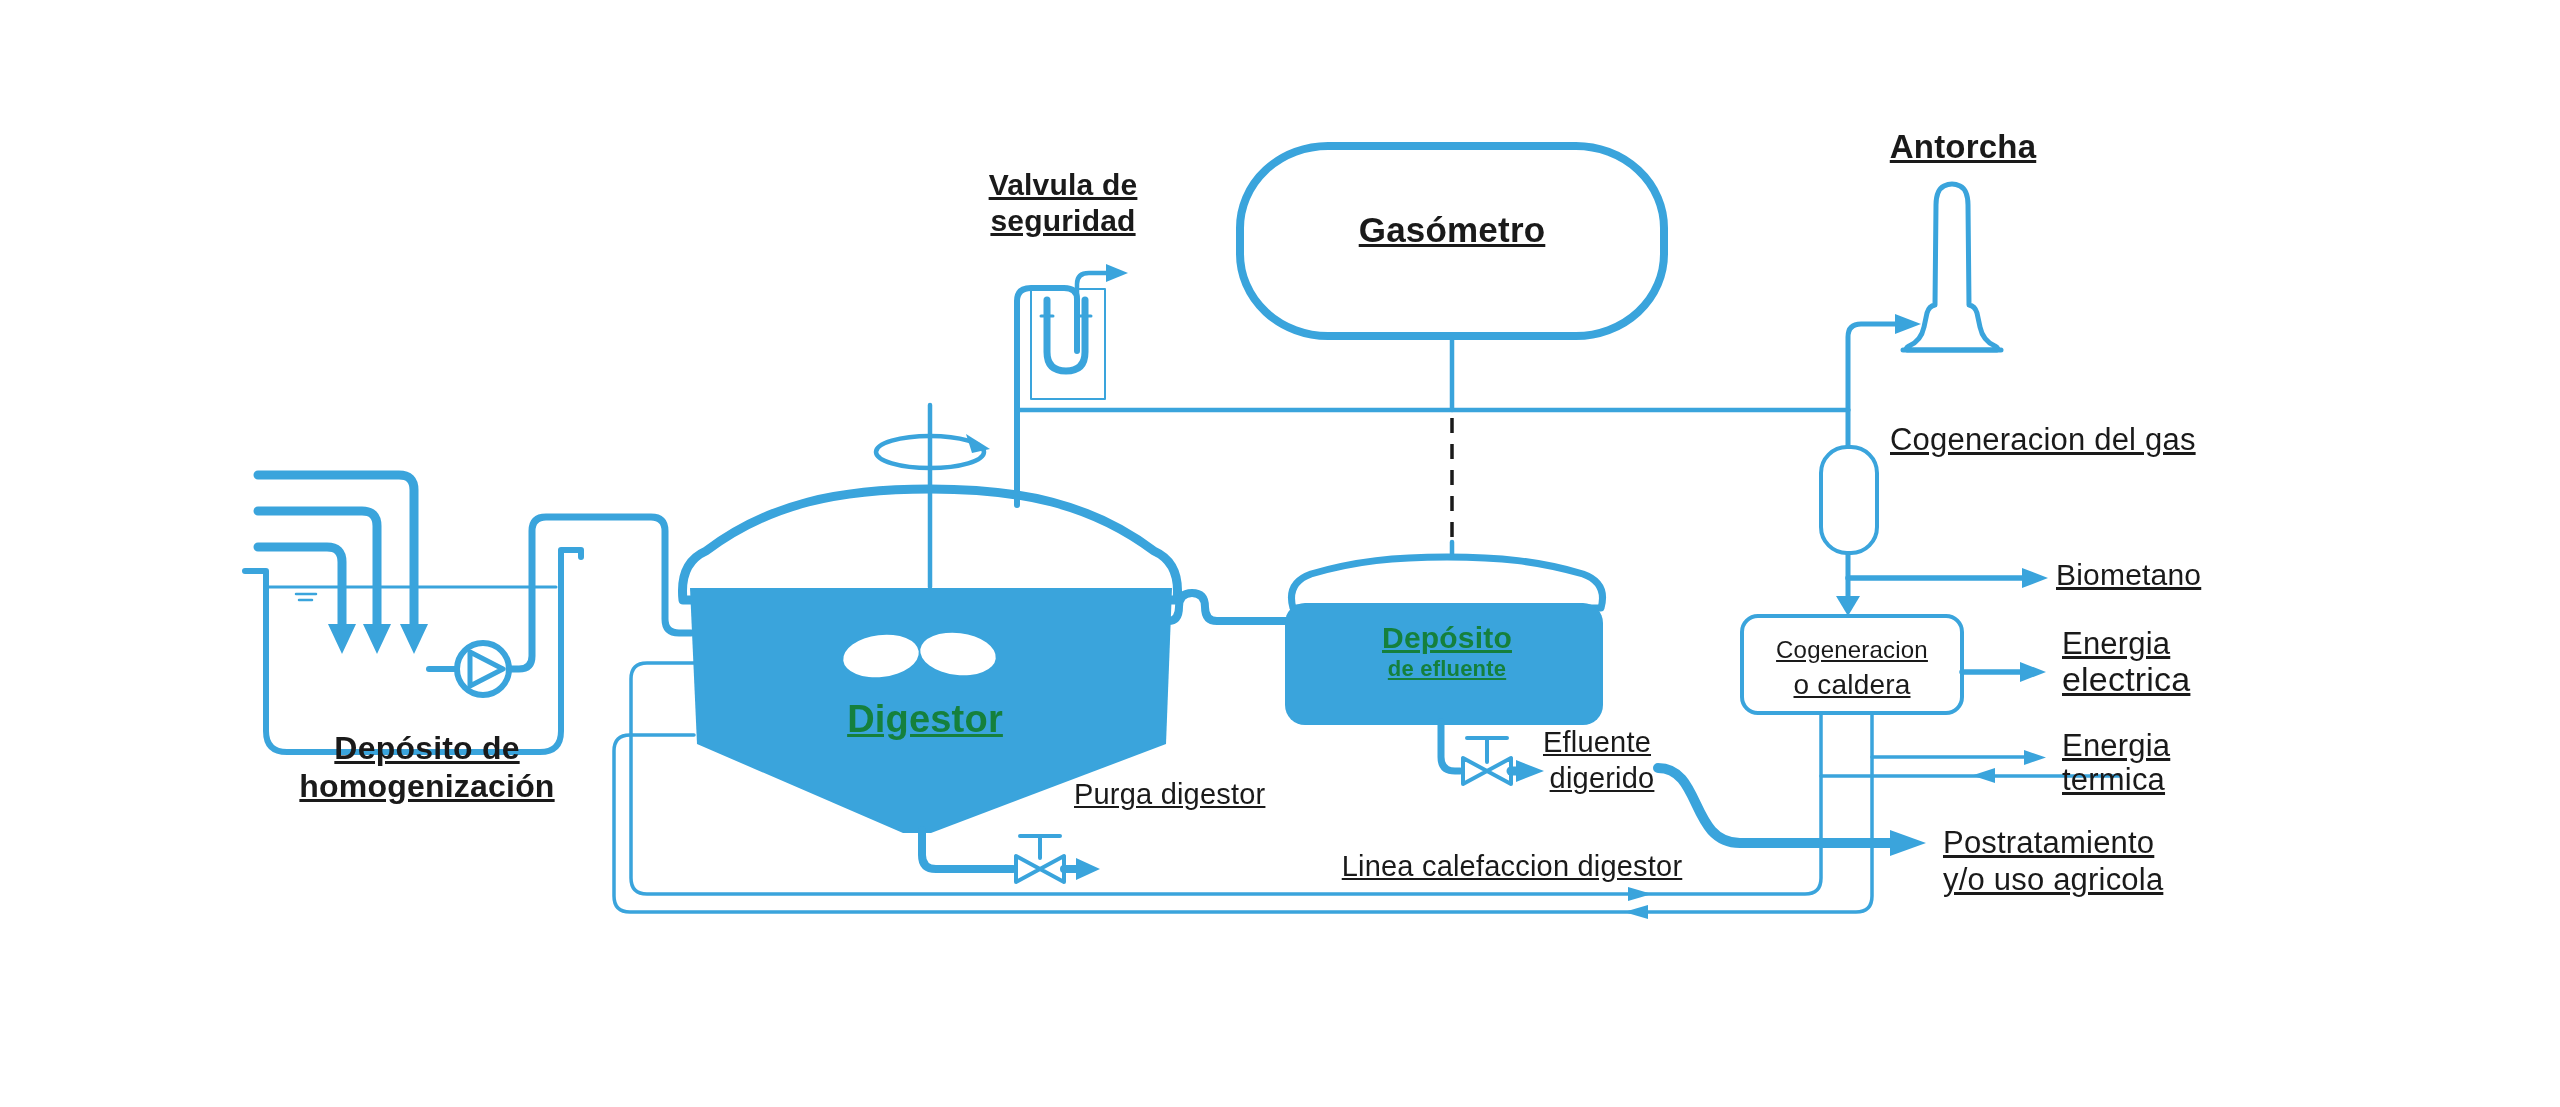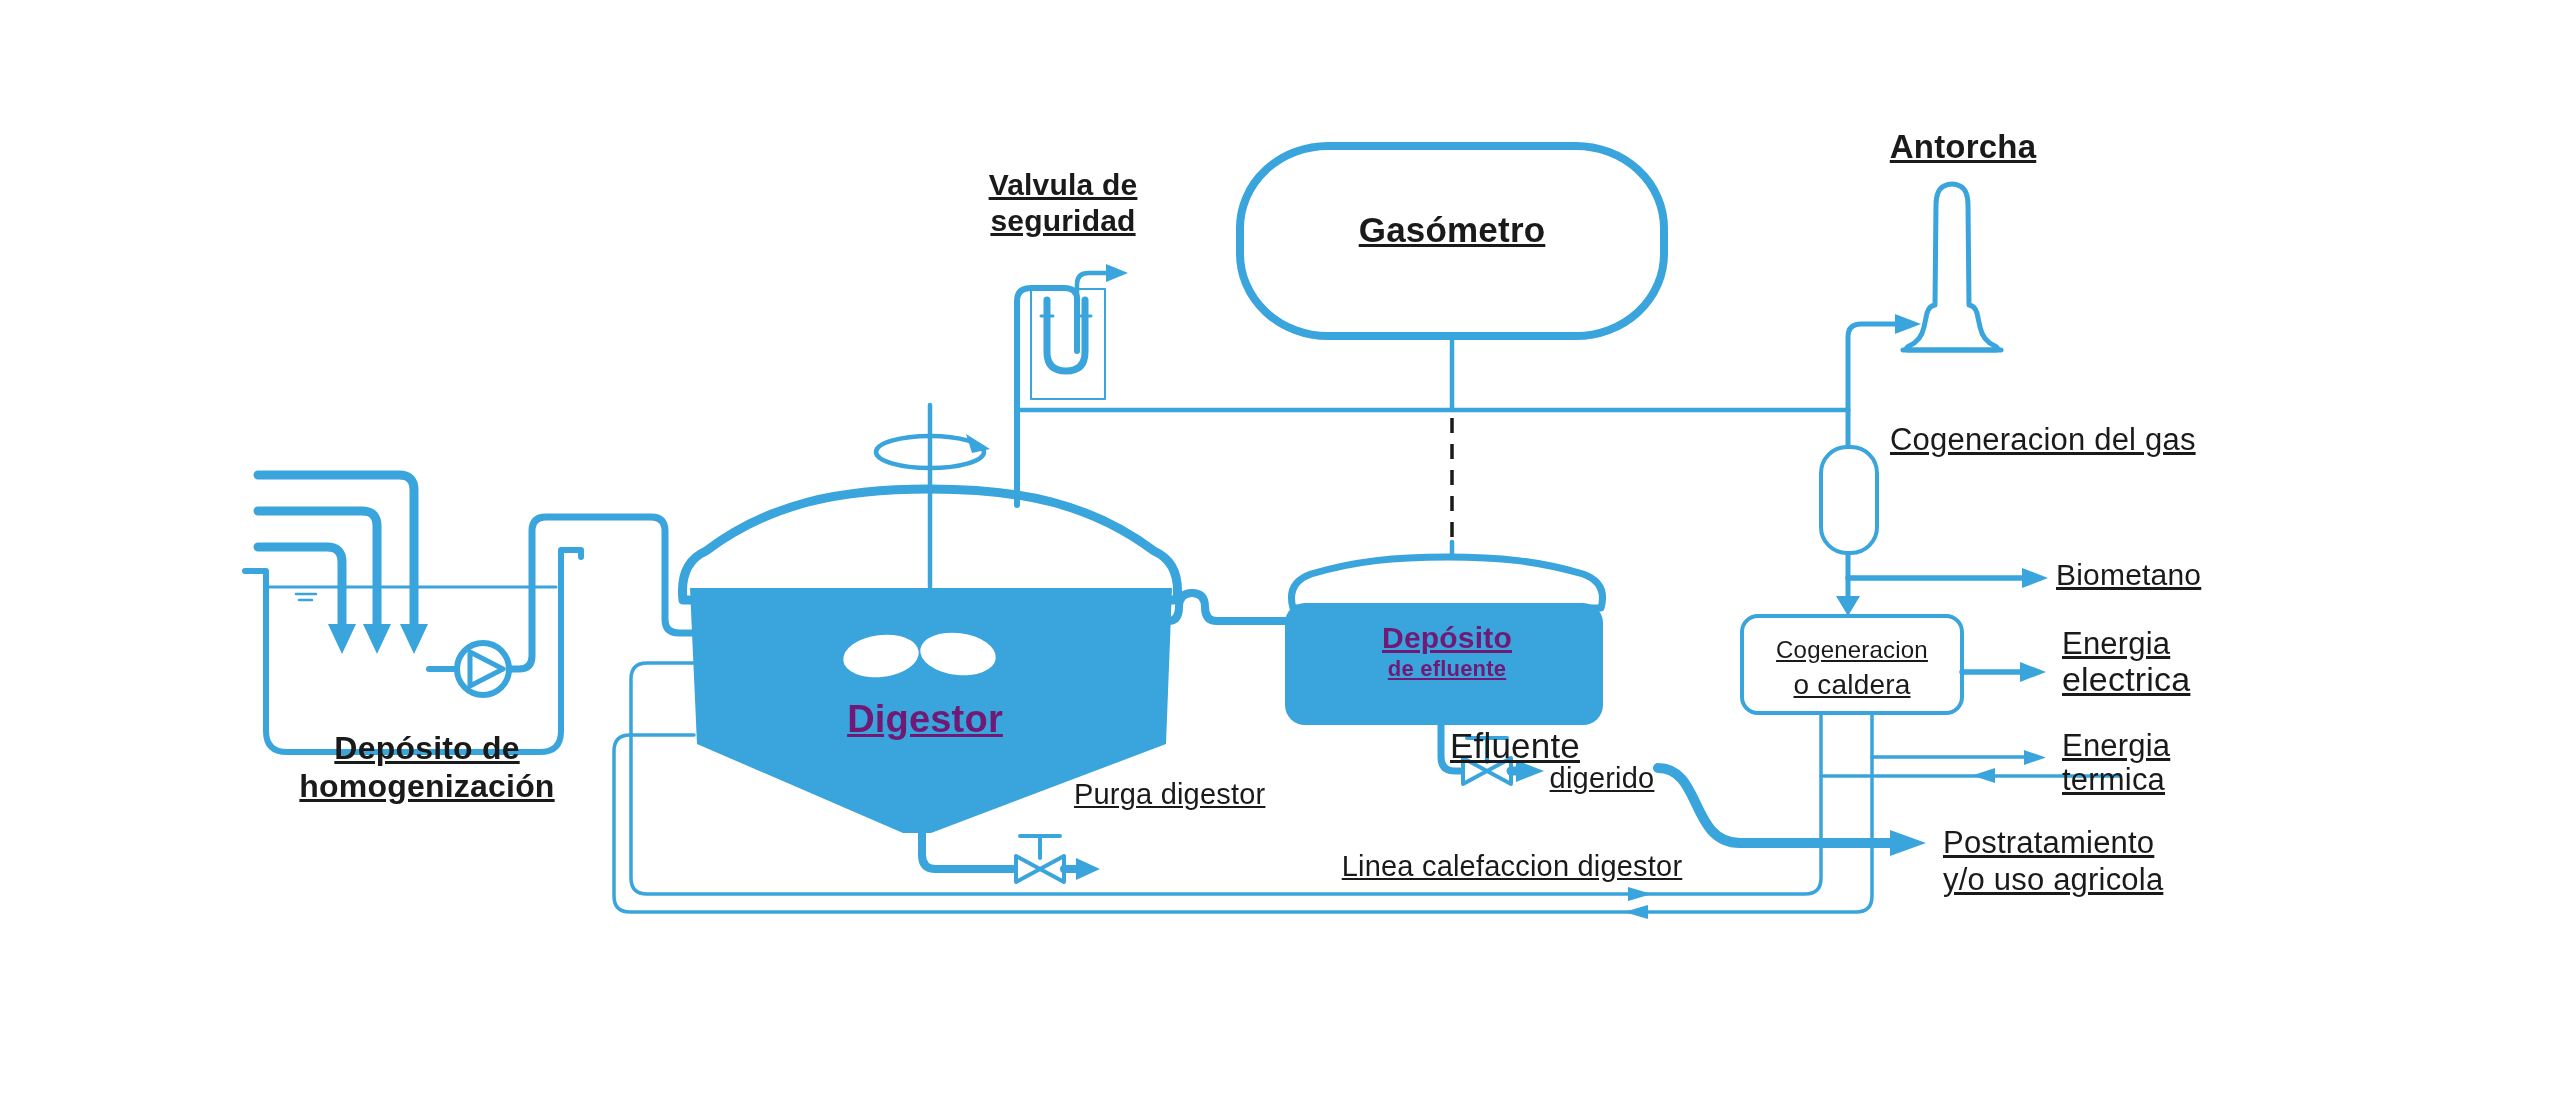--- a/index.html
+++ b/index.html
@@ -3,21 +3,21 @@
 <meta charset="utf-8">
 <style>
   html,body{margin:0;padding:0;background:#fff;}
   #stage{position:relative;width:2560px;height:1107px;background:var(--bg,#fff);overflow:hidden;
          font-family:"Liberation Sans",sans-serif;}
   #stage svg{position:absolute;left:0;top:0;}
   .lbl{position:absolute;color:var(--ink,#1a1a1a);white-space:nowrap;line-height:1;
        font-family:"Liberation Sans",sans-serif;letter-spacing:0.2px;text-decoration:underline;}
   .bold{font-weight:bold;}
   .center{transform:translateX(-50%);}
-  .white{color:#701a75;}
+  .white{color:#15803d;}
   
   .s{stroke:var(--blue,#3aa4dc);fill:none;stroke-linecap:round;stroke-linejoin:round;}
   .f{fill:var(--blue,#3aa4dc);stroke:none;}
   .wb{fill:#fff;stroke:var(--blue,#3aa4dc);stroke-linejoin:round;}
   .dash{stroke:var(--ink,#1a1a1a);fill:none;}
 </style>
 </head>
 <body>
 
 <div id="stage">
@@ -179,21 +179,21 @@
   <div class="lbl" style="left:2062px;top:662px;font-size:34px">electrica</div>
 
   <div class="lbl" style="left:2062px;top:730px;font-size:31px">Energia</div>
   <div class="lbl" style="left:2062px;top:764px;font-size:31px">termica</div>
 
   <div class="lbl" style="left:1943px;top:827px;font-size:31px">Postratamiento</div>
   <div class="lbl" style="left:1943px;top:864px;font-size:31px">y/o uso agricola</div>
 
   <div class="lbl center" style="left:1512px;top:852px;font-size:29px">Linea calefaccion digestor</div>
 
-  <div class="lbl center" style="left:1515px;top:728px;font-size:35px">Efluente</div>
+  <div class="lbl center" style="left:1597px;top:728px;font-size:29px">Efluente</div>
   <div class="lbl center" style="left:1602px;top:764px;font-size:29px">digerido</div>
 
   <div class="lbl" style="left:1074px;top:780px;font-size:29px">Purga digestor</div>
 
   <div class="lbl bold center" style="left:427px;top:732px;font-size:32px">Depósito de</div>
   <div class="lbl bold center" style="left:427px;top:770px;font-size:32px">homogenización</div>
 
   <div class="lbl bold center white" style="left:925px;top:700px;font-size:38px">Digestor</div>
 
   <div class="lbl bold center white" style="left:1447px;top:623px;font-size:30px">Depósito</div>

